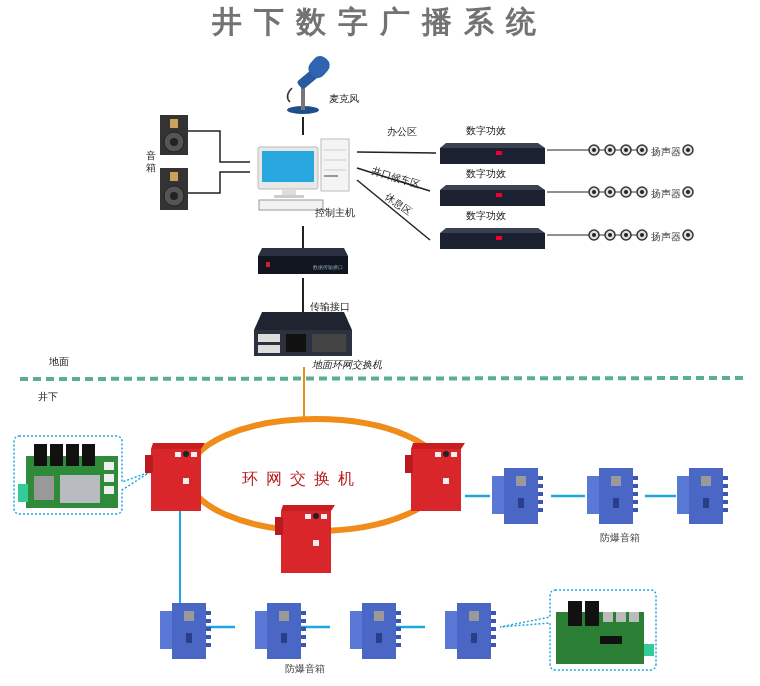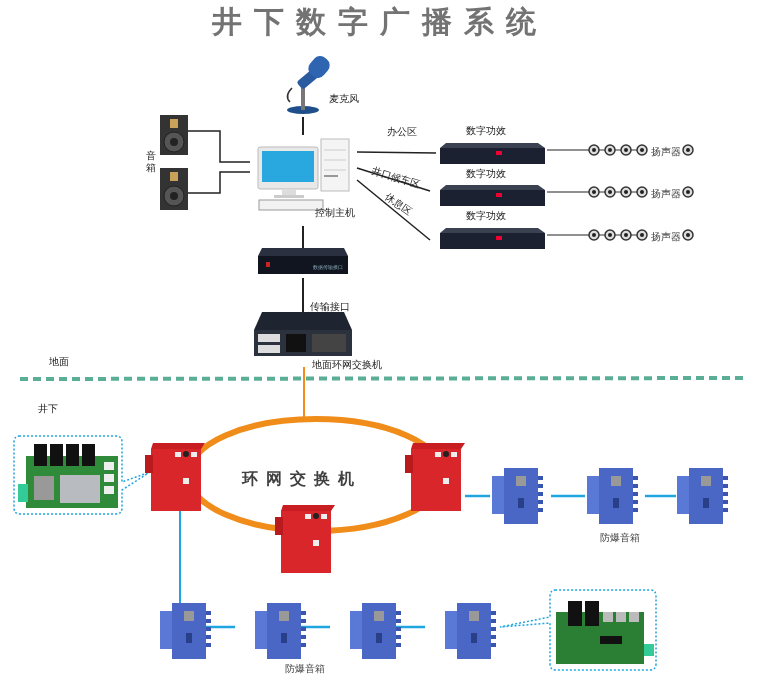--- a/index.html
+++ b/index.html
@@ -2,21 +2,21 @@
 <html><head>
 <meta charset="utf-8">
 <style>
   html,body{margin:0;padding:0;background:#fff;}
   body{width:760px;height:686px;position:relative;overflow:hidden;font-family:"DejaVu Sans",sans-serif;}
   .abs{position:absolute;}
   .title{left:0;top:2px;width:760px;text-align:center;color:#737373;font-size:30px;letter-spacing:12px;font-weight:bold;}
   .lbl{font-size:10px;color:#222;white-space:nowrap;}
   .lbl-gray{font-size:10px;color:#444;white-space:nowrap;font-family:Liberation Mono, monospace;}
   svg{position:absolute;left:0;top:0;}
-  .ring-label{color:#404040;font-size:16px;font-weight:bold;letter-spacing:8px;}
+  .ring-label{color:#b91c1c;font-size:16px;font-weight:normal;letter-spacing:8px;}
 </style>
 </head>
 <body>
 
 <div class="abs title">井下数字广播系统</div>
 
 <svg width="760" height="686">
 
   <line x1="303" y1="117" x2="303" y2="135" stroke="#222" stroke-width="2"></line>
 
@@ -209,24 +209,24 @@
 <svg width="760" height="686">
   <g>
     <polygon points="262,312 344,312 352,330 254,330" fill="#1e2430"></polygon>
     <rect x="254" y="330" width="98" height="26" fill="#2b313d"></rect>
     <rect x="258" y="334" width="22" height="8" fill="#ddd"></rect>
     <rect x="258" y="345" width="22" height="8" fill="#ddd"></rect>
     <rect x="286" y="334" width="20" height="18" fill="#111"></rect>
     <rect x="312" y="334" width="34" height="18" fill="#444"></rect>
   </g>
 </svg>
-<div class="abs lbl" style="left:312px;top:358px;">地面环网交换机</div>
+<div class="abs lbl" style="left:312px;top:358px;font-style:italic;">地面环网交换机</div>
 
 <div class="abs lbl" style="left:49px;top:355px;">地面</div>
-<div class="abs lbl" style="left:38px;top:402px;">井下</div>
+<div class="abs lbl" style="left:38px;top:390px;">井下</div>
 
 <div class="abs ring-label" style="left:242px;top:469px;">环网交换机</div>
 
 <svg width="760" height="686" id="red-switches">
     <g>
       <polygon points="153,443 205,443 201,449 151,449" fill="#c81e22"></polygon>
       <rect x="151" y="449" width="50" height="62" fill="#d9262a"></rect>
       <rect x="145" y="455" width="8" height="18" fill="#b81a1e"></rect>
       <rect x="175" y="452" width="6" height="5" fill="#eee"></rect>
       <circle cx="186" cy="454" r="3" fill="#222"></circle>

